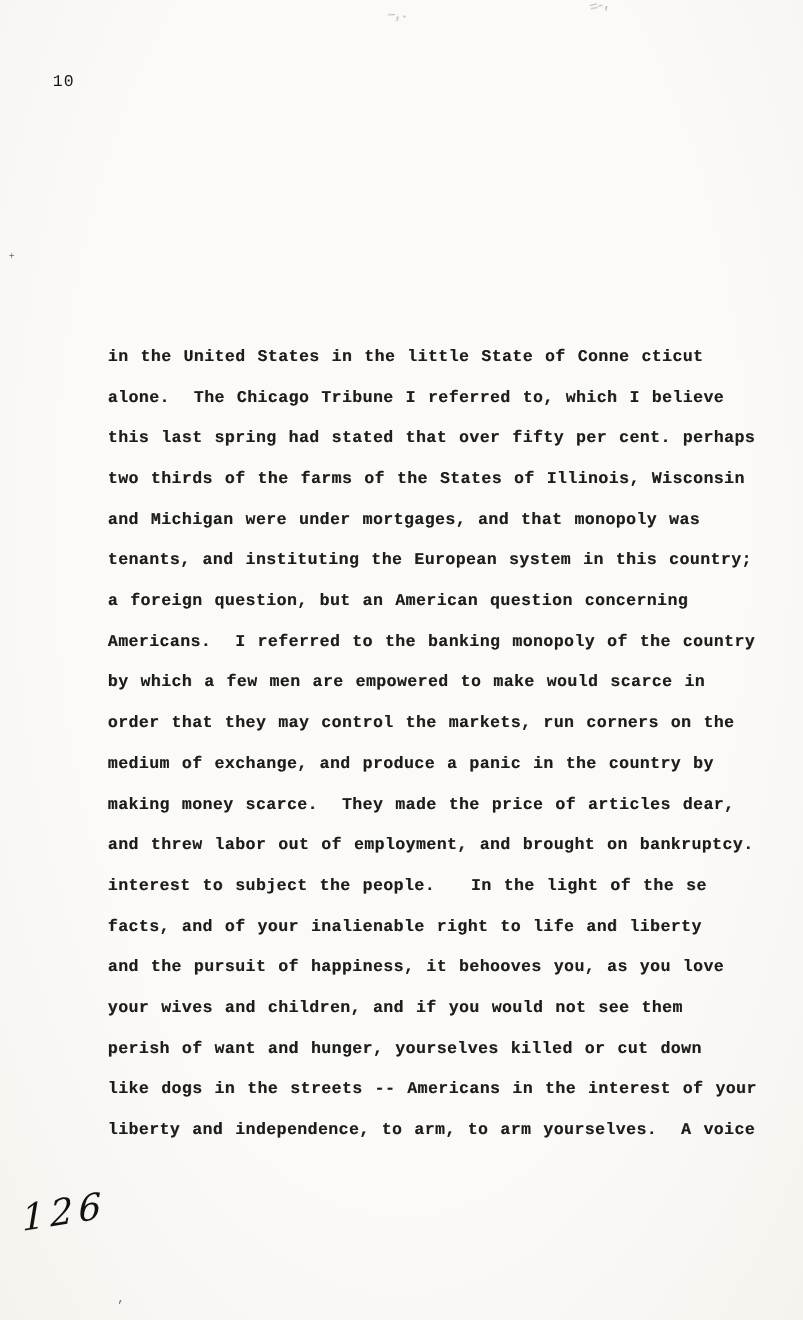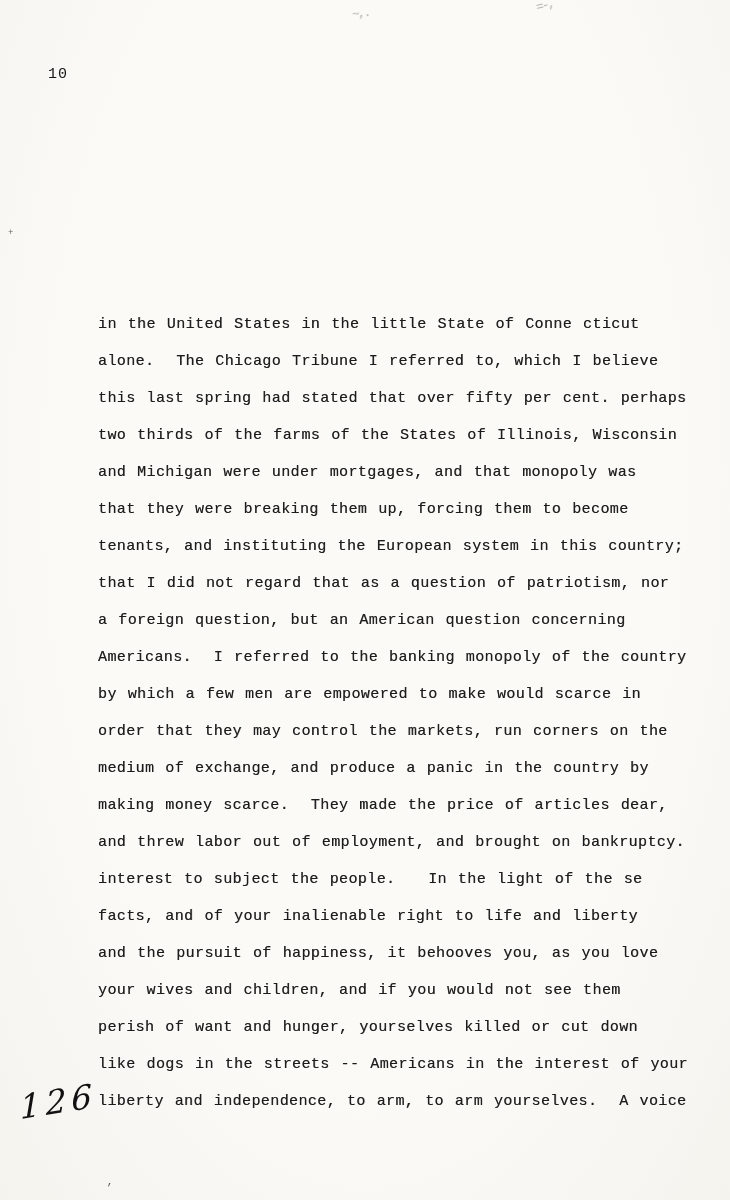--- a/index.html
+++ b/index.html
@@ -23,20 +23,21 @@
     top: 66px;
     font-size: 15px;
     letter-spacing: 1px;
     color: #151515;
   }
   .text-block {
     position: absolute;
     left: 98px;
     top: 306px;
     width: 600px;
+    font-weight: bold;
   }
   .typed-line {
     white-space: pre;
     font-size: 15px;
     line-height: 37px;
     height: 37px;
     letter-spacing: 0.4px;
     word-spacing: 1.5px;
     color: #1c1c1c;
     text-shadow: 0.3px 0 0 rgba(20,20,20,0.55);
@@ -86,23 +87,21 @@
 
   <div class="speck speck-margin">+</div>
 
   <div class="text-block">
 
   <div class="typed-line">in the United States in the little State of Conne cticut</div>
       <div class="typed-line">alone.  The Chicago Tribune I referred to, which I believe</div>
       <div class="typed-line">this last spring had stated that over fifty per cent. perhaps</div>
       <div class="typed-line">two thirds of the farms of the States of Illinois, Wisconsin</div>
       <div class="typed-line">and Michigan were under mortgages, and that monopoly was</div>
-      <div class="typed-line">that they were breaking them up, forcing them to become</div>
       <div class="typed-line">tenants, and instituting the European system in this country;</div>
-      <div class="typed-line">that I did not regard that as a question of patriotism, nor</div>
       <div class="typed-line">a foreign question, but an American question concerning</div>
       <div class="typed-line">Americans.  I referred to the banking monopoly of the country</div>
       <div class="typed-line">by which a few men are empowered to make would scarce in</div>
       <div class="typed-line">order that they may control the markets, run corners on the</div>
       <div class="typed-line">medium of exchange, and produce a panic in the country by</div>
       <div class="typed-line">making money scarce.  They made the price of articles dear,</div>
       <div class="typed-line">and threw labor out of employment, and brought on bankruptcy.</div>
       <div class="typed-line">interest to subject the people.   In the light of the se</div>
       <div class="typed-line">facts, and of your inalienable right to life and liberty</div>
       <div class="typed-line">and the pursuit of happiness, it behooves you, as you love</div>

